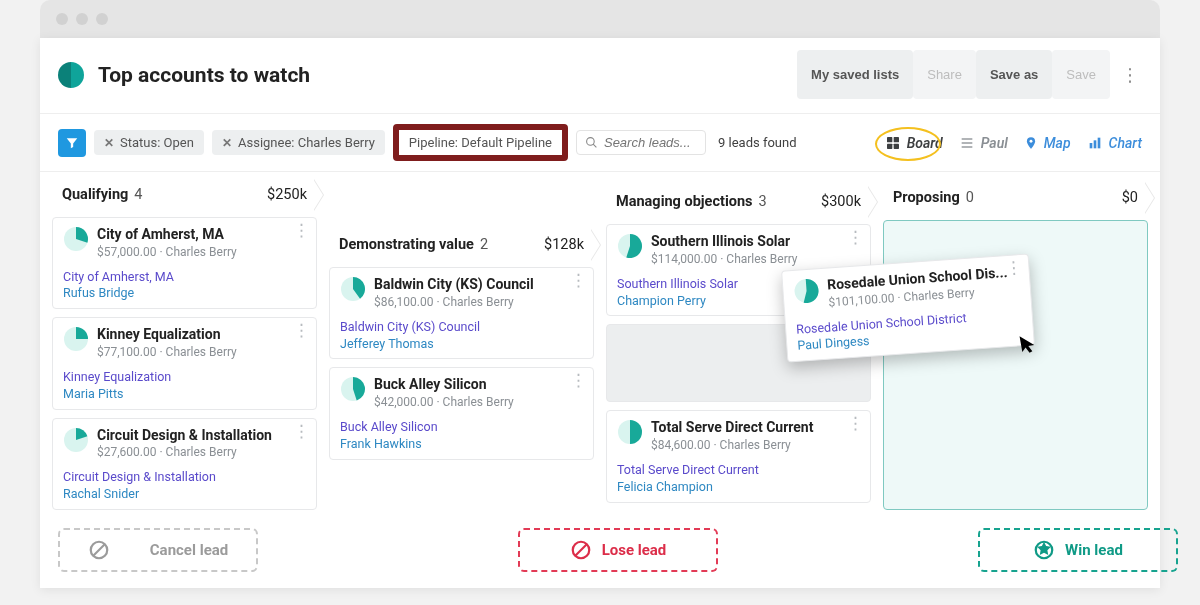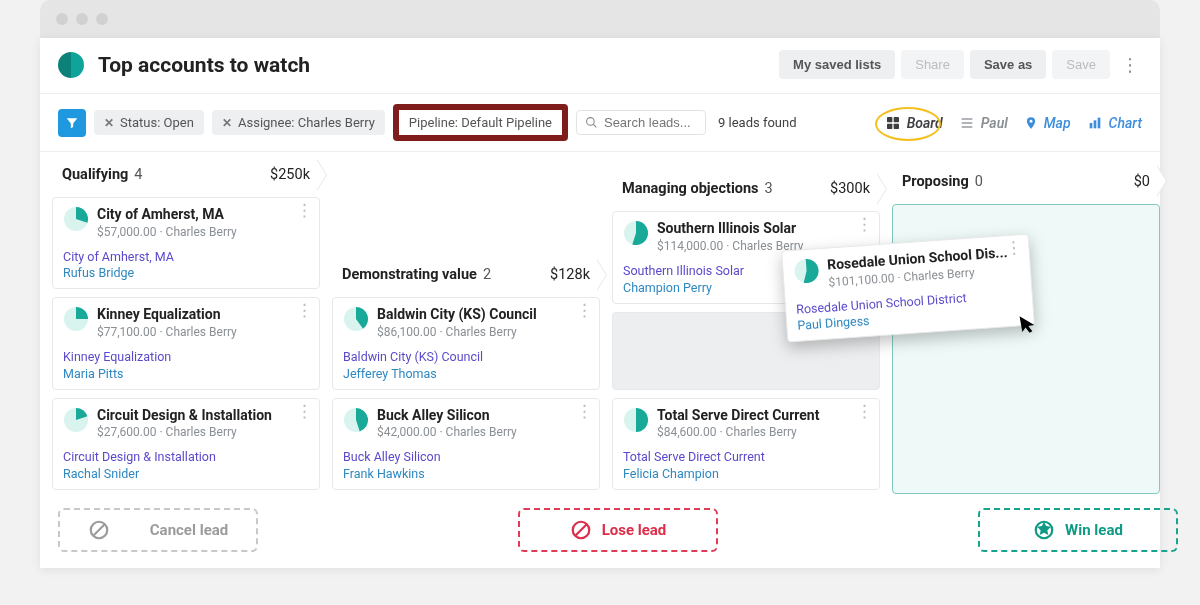--- a/index.html
+++ b/index.html
@@ -43,21 +43,21 @@
     margin-right: 14px;
     position: relative;
   }
   .logo-dot::after {
     content:''; position:absolute; left:6px; top:6px; width:14px; height:14px;
     border-radius:50%; background:#fff; opacity:0;
   }
   .page-title { font-size: 21px; font-weight: 700; color:#222; flex:1; }
   .hdr-btn {
     background:#edeff0; color:#555; font-size:13px; font-weight:600;
-    border:none; padding:7px 14px; margin-left:6px; border-radius:4px; cursor:pointer;
+    border:none; padding:17px 14px; margin-left:0; border-radius:4px; cursor:pointer;
   }
   .hdr-btn.disabled { color:#bdbdbd; background:#f3f4f5; font-weight:500;}
   .more-vert { width:24px; text-align:center; color:#888; font-size:18px; margin-left:8px; cursor:pointer;}
   
   .filters {
     display:flex; align-items:center; gap:8px; padding:10px 18px; border-bottom:1px solid #eee;
     font-size:13px;
     position:relative;
   }
   .filter-icon-btn {
@@ -67,33 +67,33 @@
   .chip {
     background:#edeff0; color:#555; padding:5px 10px; border-radius:4px;
     display:flex; align-items:center; gap:6px;
   }
   .chip .x { color:#777; font-weight:600; font-size:12px;}
   .chip.plain { background:transparent; border:6px solid #7f1d1d; }
   .search-wrap {
     border:1px solid #e3e3e3; border-radius:4px; padding:4px 8px;
     display:flex; align-items:center; gap:6px; color:#888; min-width:130px;
   }
-  .search-wrap input { border:none; outline:none; font-size:13px; color:#333; width:88px;}
+  .search-wrap input { border:none; outline:none; font-size:13px; color:#333; width:88px;font-style:italic;}
   .meta-count { color:#404040; margin-left:4px; }
   .view-switch { margin-left:auto; display:flex; align-items:center; gap:16px;font-style:italic; }
   .vs-item { display:flex; align-items:center; gap:6px; color:#8a8f94; font-weight:600; font-size:14px; cursor:pointer;}
   .vs-item.link { color:#3c8ddb; font-weight:500;}
   .vs-item.active { color:#3d3f41; }
   .ring-highlight {
     position:absolute; width:66px; height:34px; border:2px solid #f4c01f; border-radius:50%;
     pointer-events:none;
   }
   
   .board {
-    display:flex; gap:12px; padding:6px 0 0 12px; align-items:flex-end; position:relative;
+    display:flex; gap:12px; padding:6px 12px 0 12px; align-items:center; position:relative;
     min-height:330px;
   }
   .col { flex:1; min-width:0; }
   .col-head {
     display:flex; align-items:center; padding:8px 10px; font-size:14.5px; color:#222; font-weight:700;
     position:relative;
   }
   .col-head .count { font-weight:400; color:#555; margin-left:6px;}
   .col-head .amount { margin-left:auto; font-weight:400; color:#222;}
   .col-head::after {

